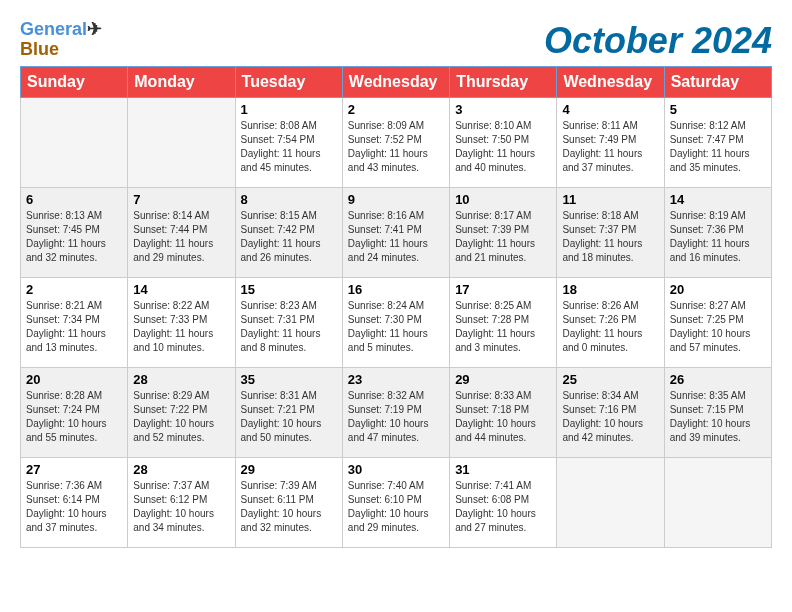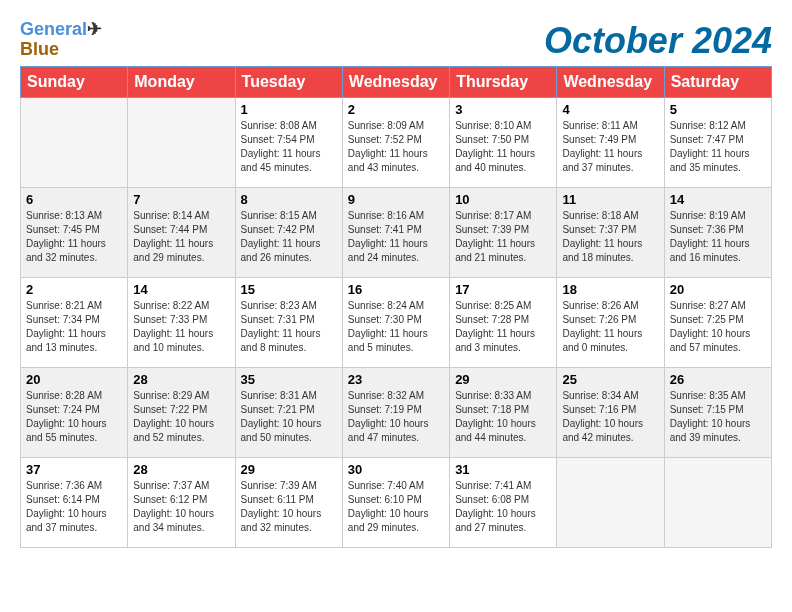--- a/index.html
+++ b/index.html
@@ -225,21 +225,21 @@
           <span class="day-number">25</span>
           <div class="day-info">Sunrise: 8:34 AM<br>Sunset: 7:16 PM<br>Daylight: 10 hours and 42 minutes.</div>
         </td>
         <td class="shaded">
           <span class="day-number">26</span>
           <div class="day-info">Sunrise: 8:35 AM<br>Sunset: 7:15 PM<br>Daylight: 10 hours and 39 minutes.</div>
         </td>
       </tr>
       <tr class="week-row">
         <td>
-          <span class="day-number">37</span>
+          <span class="day-number">27</span>
           <div class="day-info">Sunrise: 7:36 AM<br>Sunset: 6:14 PM<br>Daylight: 10 hours and 37 minutes.</div>
         </td>
         <td>
           <span class="day-number">28</span>
           <div class="day-info">Sunrise: 7:37 AM<br>Sunset: 6:12 PM<br>Daylight: 10 hours and 34 minutes.</div>
         </td>
         <td>
           <span class="day-number">29</span>
           <div class="day-info">Sunrise: 7:39 AM<br>Sunset: 6:11 PM<br>Daylight: 10 hours and 32 minutes.</div>
         </td>

